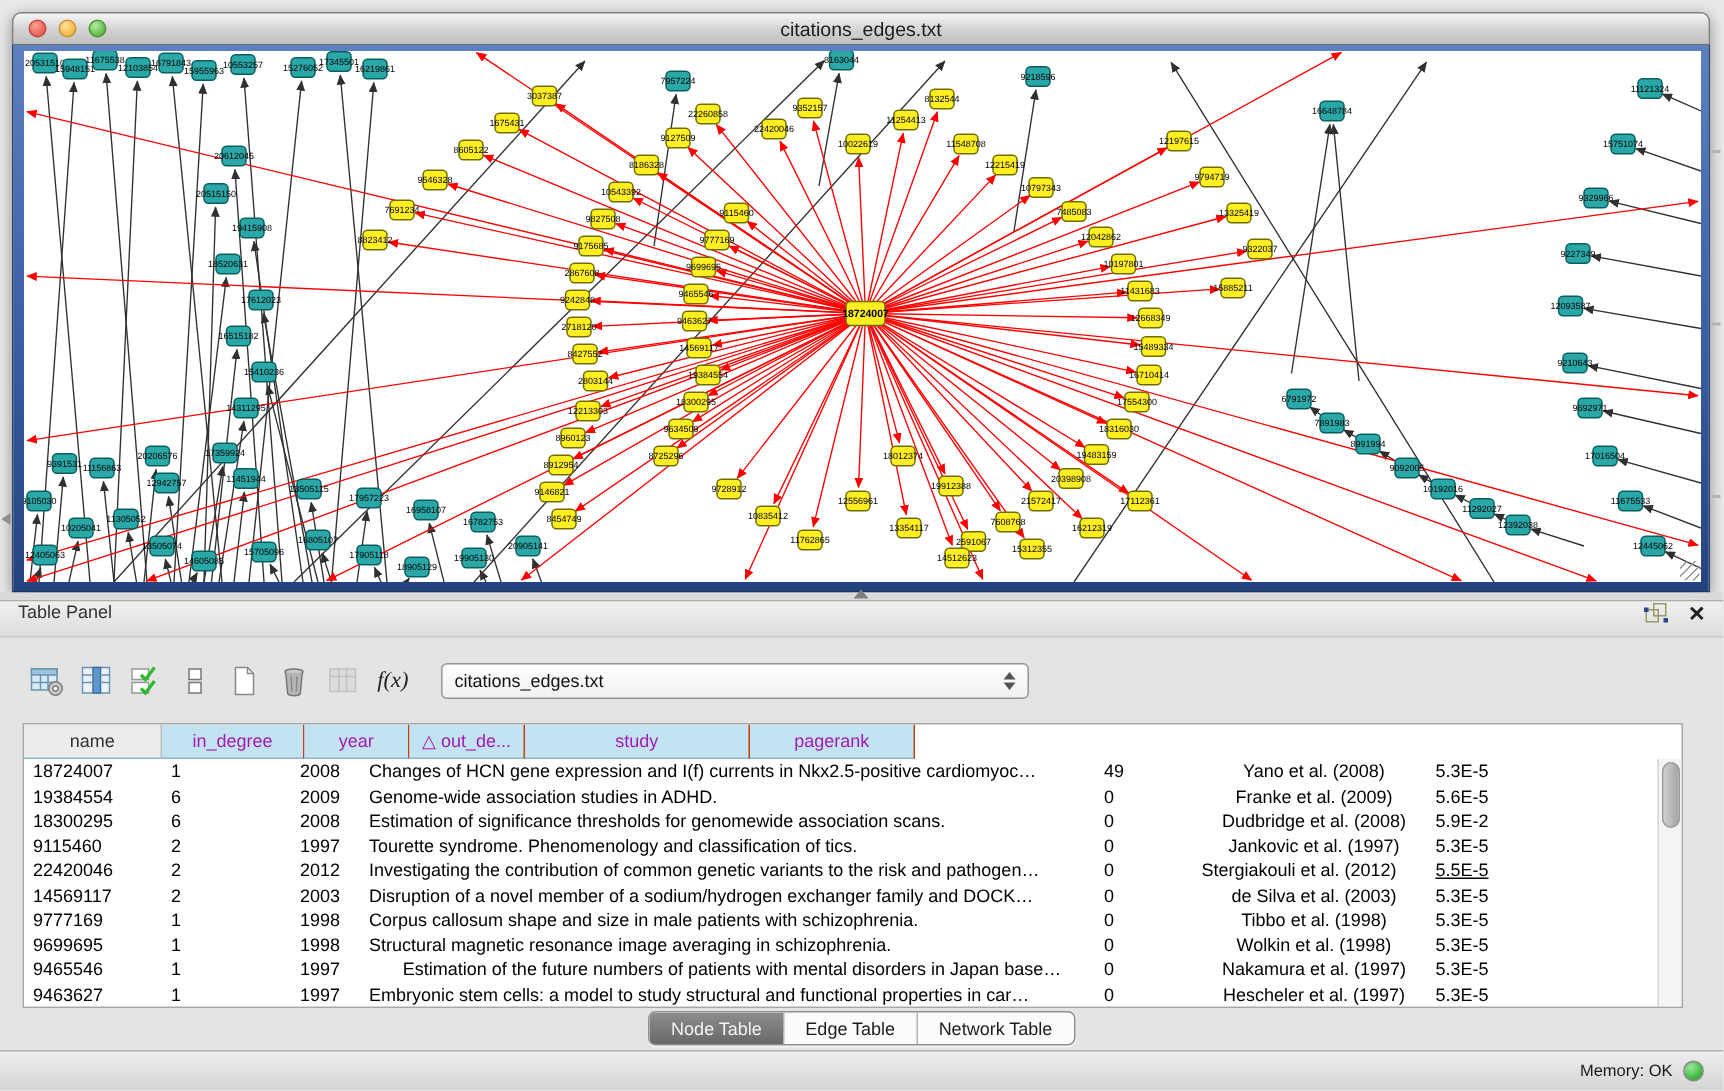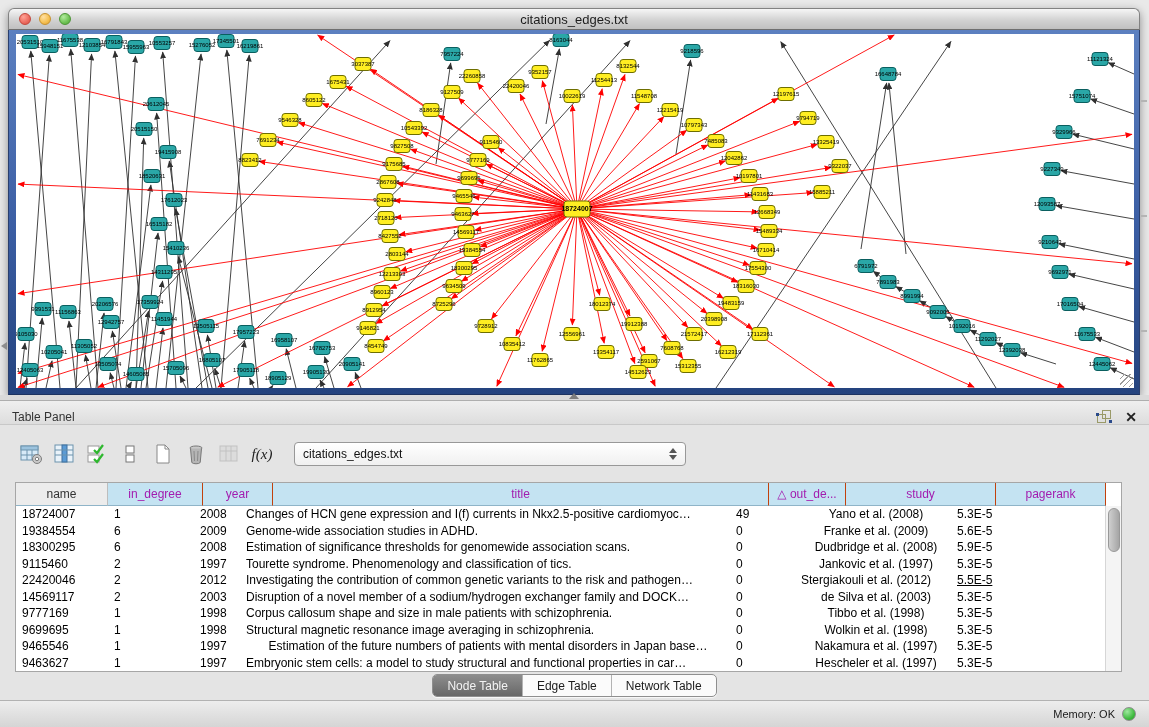--- a/index.html
+++ b/index.html
@@ -31,21 +31,21 @@
      border-top:4px solid transparent;border-bottom:4px solid transparent;border-right:6px solid #8d8d8d}
   .ruler-tick{position:absolute;right:2px;width:6px;height:2px;background:#b4b4b4}
 
   
   .splitter{position:absolute;left:0;top:395px;width:1149px;height:5px;background:#dadada}
   .split-handle{position:absolute;left:569px;top:-2px;width:0;height:0;
      border-left:5px solid transparent;border-right:5px solid transparent;border-bottom:6px solid #7d7d7d}
 
   
   .table-panel{position:absolute;left:0;top:400px;width:1149px;height:300px;background:#e4e4e4;border-top:1px solid #aeaeae}
-  .panel-titlebar{height:23px;display:flex;align-items:flex-end;padding:0 12px;
+  .panel-titlebar{height:23px;display:flex;align-items:flex-start;padding:0 12px;
      background:linear-gradient(#efefef,#dddddd);border-bottom:1px solid #c8c8c8;font-size:12px;color:#333}
   .panel-icons{margin-left:auto;display:flex;gap:12px;align-items:center}
   .close-x{font-size:14px;font-weight:bold;color:#222;line-height:14px}
 
   .toolbar{height:58px;display:flex;align-items:center;gap:7px;padding-left:18px}
   .tbtn{width:26px;height:26px;display:flex;align-items:center;justify-content:center}
   .combo{margin-left:12px;width:392px;height:24px;box-sizing:border-box;display:flex;align-items:center;
      border:1px solid #989898;border-radius:4px;background:linear-gradient(#ffffff,#f0f0f0);
      font-size:12px;color:#111;padding:0 8px}
   .combo-arrows{margin-left:auto;display:flex;flex-direction:column;gap:2px;align-items:center}
@@ -878,21 +878,20 @@
           <span class="tri-dn"></span>
       </span>
     </div>
   </div>
 
   <div class="table-box">
     <div class="thead-row" id="thead">
         <div class="th first" style="width: 92px;">name</div>
         <div class="th" style="width: 95px;">in_degree</div>
         <div class="th" style="width: 70px;">year</div>
-        <div class="th" style="width: 496px;">title</div>
         <div class="th" style="width: 77px;">△ out_de...</div>
         <div class="th" style="width: 150px;">study</div>
         <div class="th" style="width: 110px;">pagerank</div>
       </div>
     <div class="tbody" id="tbody">
         <div class="trow">
           <div class="td" style="width: 86px; padding-left: 6px;">18724007</div>
           <div class="td" style="width: 83px; padding-left: 12px;">1</div>
           <div class="td" style="width: 55px; padding-left: 15px;">2008</div>
           <div class="td" style="width: 490px; padding-left: 6px;">Changes of HCN gene expression and I(f) currents in Nkx2.5-positive cardiomyoc…</div>
@@ -909,21 +908,21 @@
           <div class="td" style="width: 150px; text-align: center;">Franke et al. (2009)</div>
           <div class="td" style="width: 104px; padding-left: 6px;">5.6E-5</div>
         </div>
         <div class="trow">
           <div class="td" style="width: 86px; padding-left: 6px;">18300295</div>
           <div class="td" style="width: 83px; padding-left: 12px;">6</div>
           <div class="td" style="width: 55px; padding-left: 15px;">2008</div>
           <div class="td" style="width: 490px; padding-left: 6px;">Estimation of significance thresholds for genomewide association scans.</div>
           <div class="td" style="width: 71px; padding-left: 6px;">0</div>
           <div class="td" style="width: 150px; text-align: center;">Dudbridge et al. (2008)</div>
-          <div class="td" style="width: 104px; padding-left: 6px;">5.9E-5</div>
+          <div class="td" style="width: 104px; padding-left: 6px;">5.9E-2</div>
         </div>
         <div class="trow">
           <div class="td" style="width: 86px; padding-left: 6px;">9115460</div>
           <div class="td" style="width: 83px; padding-left: 12px;">2</div>
           <div class="td" style="width: 55px; padding-left: 15px;">1997</div>
           <div class="td" style="width: 490px; padding-left: 6px;">Tourette syndrome. Phenomenology and classification of tics.</div>
           <div class="td" style="width: 71px; padding-left: 6px;">0</div>
           <div class="td" style="width: 150px; text-align: center;">Jankovic et al. (1997)</div>
           <div class="td" style="width: 104px; padding-left: 6px;">5.3E-5</div>
         </div>

